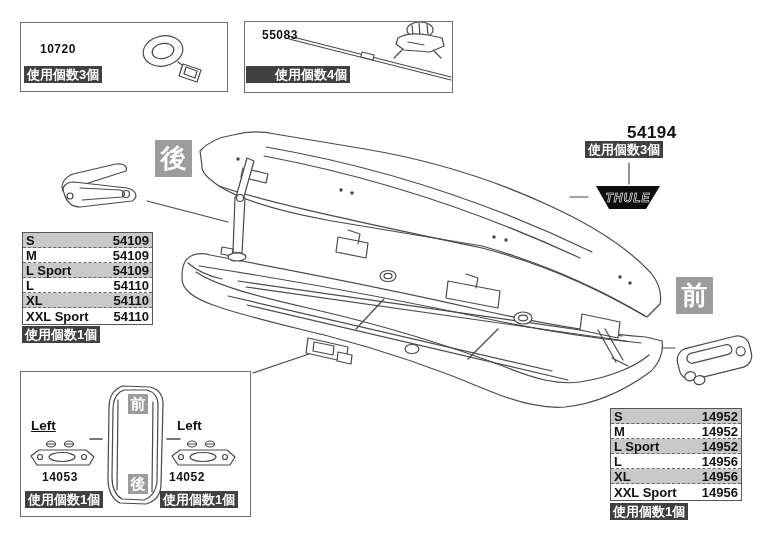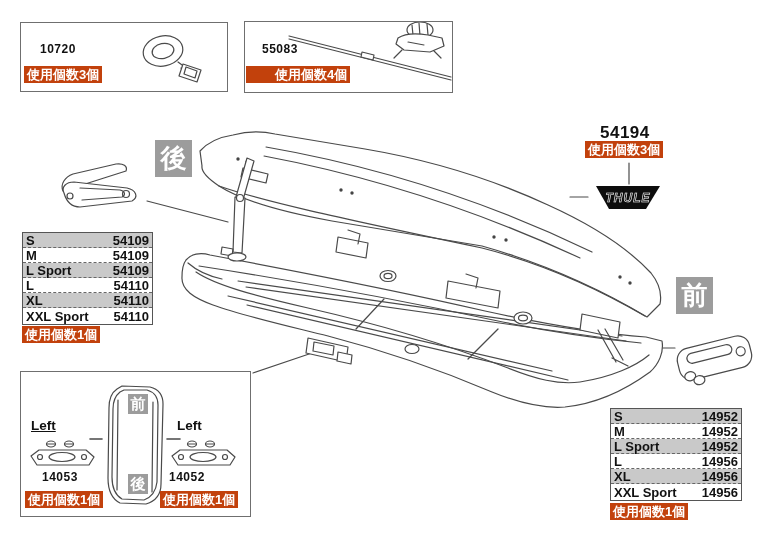--- a/index.html
+++ b/index.html
@@ -7,23 +7,23 @@
     width:760px;height:540px;position:relative;overflow:hidden;
     background:#ffffff;
     font-family:"Liberation Sans","DejaVu Sans",sans-serif;
     color:#111;
   }
   svg{position:absolute;left:0;top:0;}
   
   .callout{position:absolute;border:1.6px solid #6f6f6f;background:transparent;box-sizing:border-box;}
   
   .pn{position:absolute;font-weight:bold;font-size:12px;letter-spacing:0.5px;white-space:nowrap;}
-  .pn.small{font-size:17px;}
-  
-  .usage{position:absolute;background:#c2410c;color:#fff;font-weight:bold;font-size:13px;
+  .pn.small{font-size:17px;margin-left:27px;}
+  
+  .usage{position:absolute;background:#404040;color:#fff;font-weight:bold;font-size:13px;
          line-height:17px;padding:0 3px;white-space:nowrap;}
   
   .orient{position:absolute;background:#9c9c9c;color:#fff;font-weight:bold;
           display:flex;align-items:center;justify-content:center;}
   .orient.big{width:37px;height:37px;font-size:26px;}
   .orient.small{width:20px;height:20px;font-size:15px;}
   
   .ptable{position:absolute;border:1.6px solid #555;box-sizing:border-box;background:#fff;}
   .ptable .row{height:15.1px;display:flex;align-items:center;justify-content:space-between;
                padding:0 3px;font-size:13px;font-weight:bold;box-sizing:border-box;
@@ -168,21 +168,21 @@
   </g>
 </svg>
 
 <div class="callout" style="left:20px;top:22px;width:208px;height:70px;"></div>
 <div class="callout" style="left:244px;top:21px;width:209px;height:72px;"></div>
 <div class="callout" style="left:20px;top:371px;width:231px;height:146px;"></div>
 
 <div class="pn" style="left:40px;top:42px;">10720</div>
 <div class="usage" style="left:24px;top:66px;">使用個数3個</div>
 
-<div class="pn" style="left:262px;top:42px;">55083</div>
+<div class="pn" style="left:262px;top:28px;">55083</div>
 <div class="usage" style="left:246px;top:66px;padding-left:29px;">使用個数4個</div>
 
 <div class="pn small" style="left:600px;top:123px;">54194</div>
 <div class="usage" style="left:585px;top:141px;">使用個数3個</div>
 
 <svg style="left:594px;top:185px;" width="68" height="26" viewBox="0 0 68 26">
   <polygon points="2,1 66,1 52,24 15,24" fill="#0d0d0d" stroke="none"></polygon>
   <text x="34" y="17" text-anchor="middle" font-size="12" font-weight="bold" font-style="italic" font-family="Liberation Sans, DejaVu Sans, sans-serif" letter-spacing="1" fill="#111" stroke="#fff" stroke-width="0.6">THULE</text>
 </svg>
 

